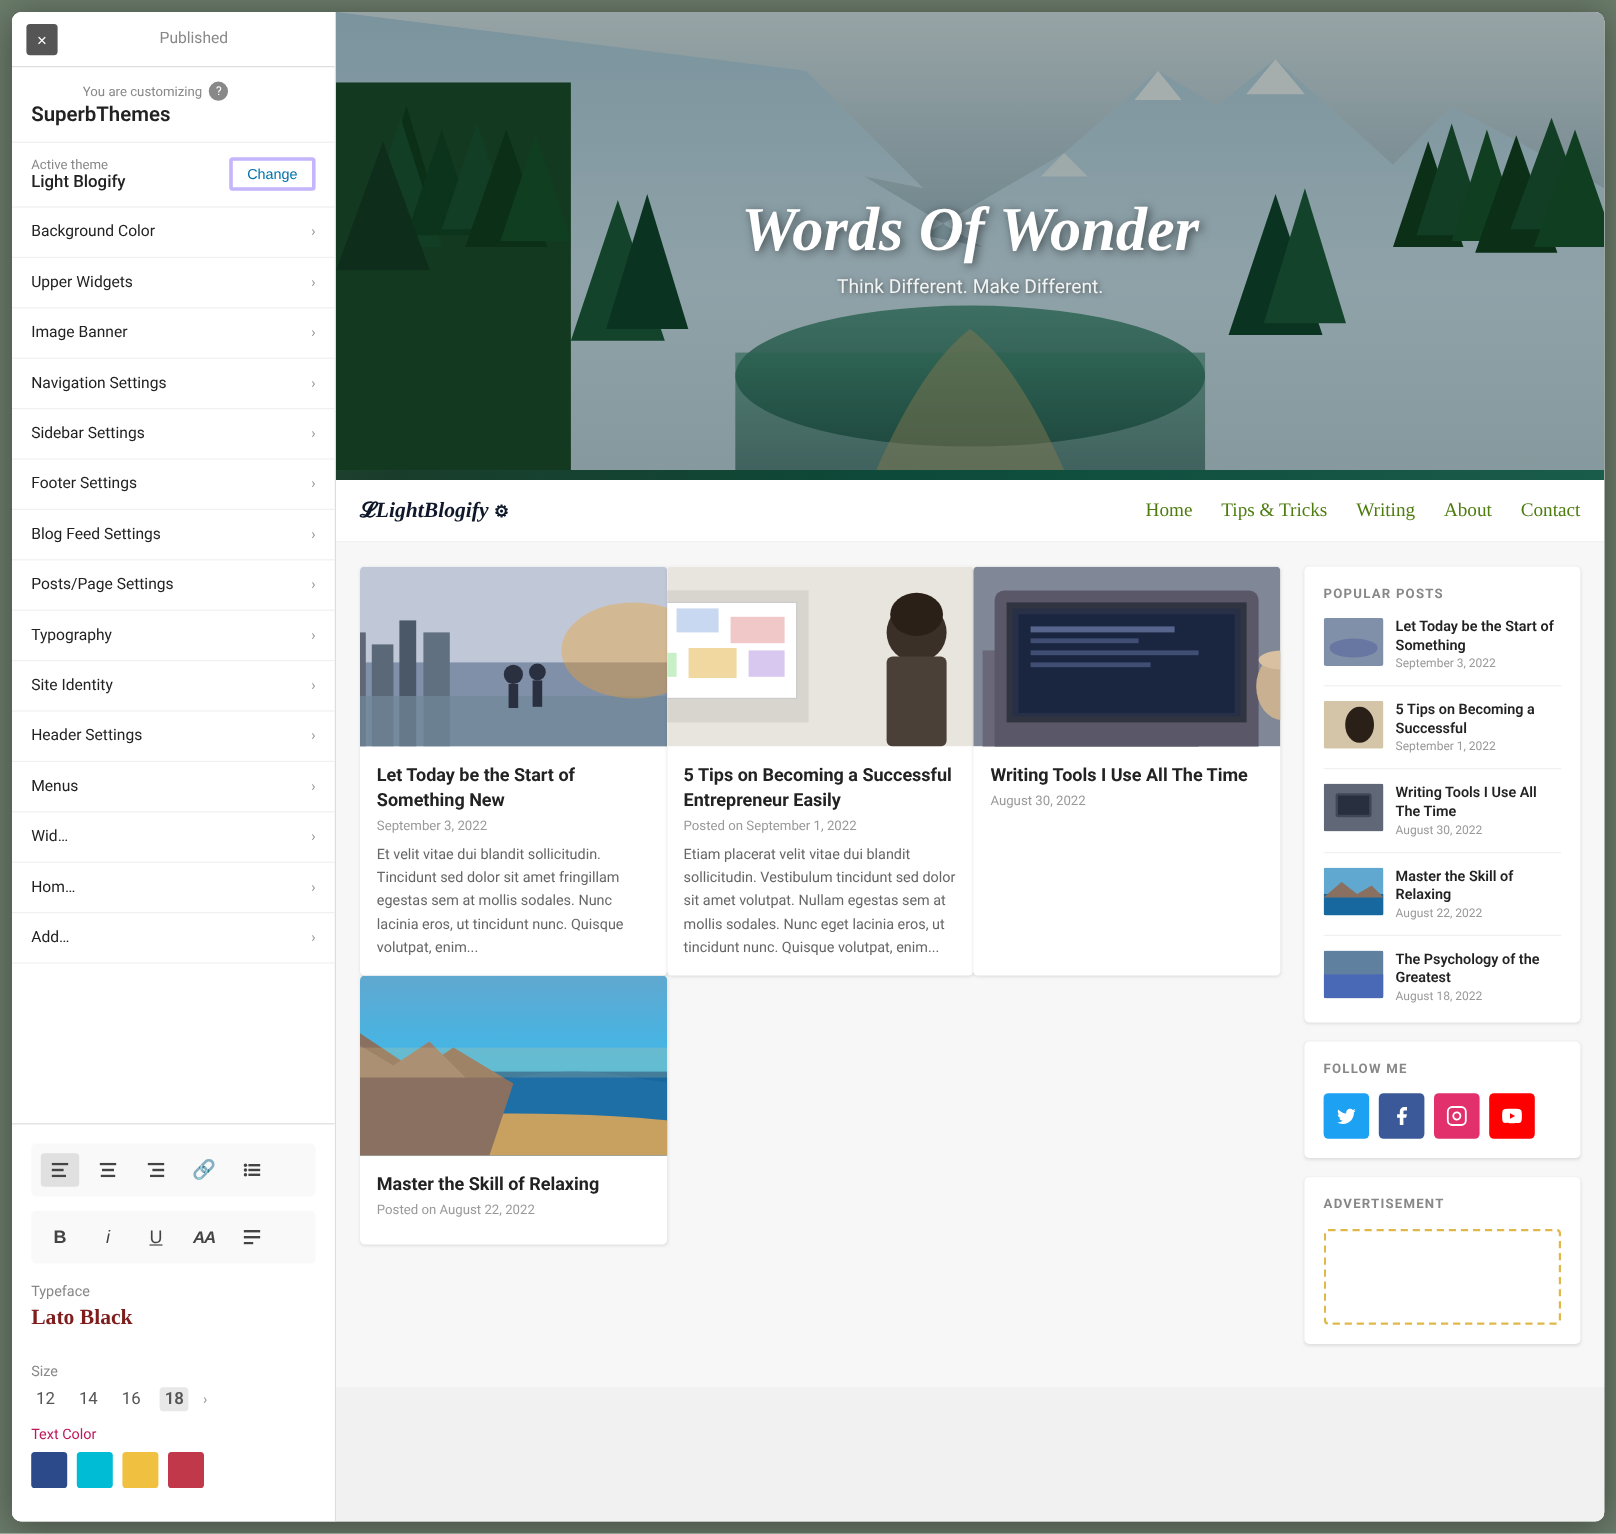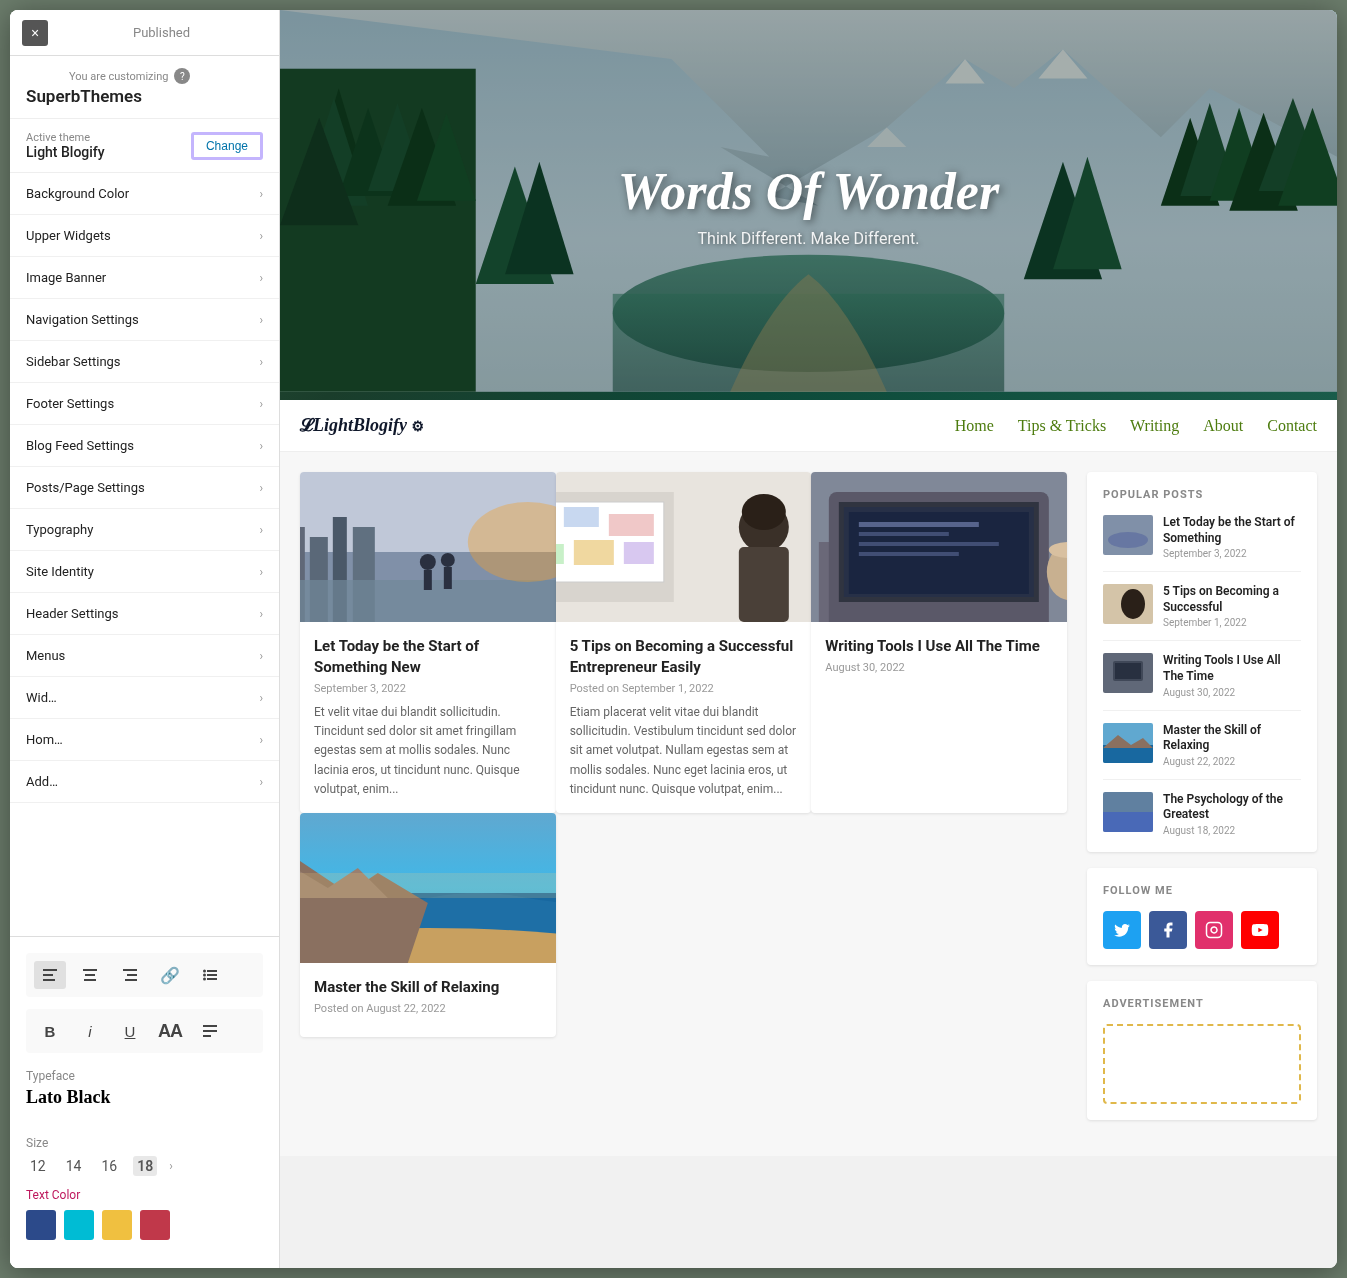--- a/index.html
+++ b/index.html
@@ -103,21 +103,21 @@
       font-size: 17px;
       font-weight: 600;
       color: #222;
       margin-top: 2px;
     }
 
     .active-theme-section {
       padding: 12px 16px;
       border-bottom: 1px solid #eee;
       display: flex;
-      align-items: flex-end;
+      align-items: flex-start;
       justify-content: space-between;
     }
 
     .active-theme-label {
       font-size: 11px;
       color: #888;
     }
 
     .theme-name {
       font-size: 14px;
@@ -136,21 +136,20 @@
     }
 
     
     .menu-list {
       flex: 1;
       overflow-y: auto;
     }
 
     .menu-item {
       display: flex;
-      align-items: center;
       justify-content: space-between;
       padding: 13px 16px;
       border-bottom: 1px solid #f0f0f0;
       cursor: pointer;
       font-size: 13px;
       color: #222;
     }
 
     .chevron-right {
       color: #999;
@@ -213,21 +212,21 @@
 
     .typeface-label {
       font-size: 12px;
       color: #888;
       margin-bottom: 4px;
     }
 
     .typeface-value {
       font-size: 18px;
       font-weight: 900;
-      color: #000000;
+      color: #7f1d1d;
       font-family: 'Georgia', serif;
     }
 
     .size-section {
       margin-bottom: 12px;
       margin-top: 28px;
     }
 
     .size-label {
       font-size: 12px;
@@ -654,21 +653,21 @@
               <circle cx="1.5" cy="10" r="1.5" fill="#444"></circle>
               <rect x="4" y="9" width="10" height="2" fill="#444"></rect>
             </svg>
         </button>
       </div>
 
       <div class="format-row2">
         <button class="format-btn" style="font-weight:900;font-size:15px;">B</button>
         <button class="format-btn" style="font-style:italic;font-size:15px;">i</button>
         <button class="format-btn" style="text-decoration:underline;font-size:15px;">U</button>
-        <button class="format-btn" style="font-size:18px;font-weight:600;letter-spacing:-1px;">AA</button>
+        <button class="format-btn" style="font-size:14px;font-weight:600;letter-spacing:-1px;font-style:italic;">AA</button>
         <button class="format-btn">
           <svg width="14" height="12" viewBox="0 0 14 12">
               <rect x="0" y="0" width="14" height="2" fill="#444"></rect>
               <rect x="0" y="5" width="14" height="2" fill="#444"></rect>
               <rect x="0" y="10" width="8" height="2" fill="#444"></rect>
             </svg>
         </button>
       </div>
 
       <div class="typeface-section">

